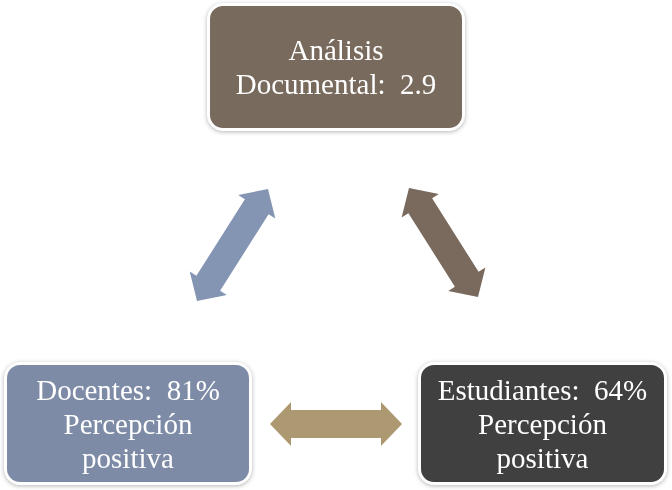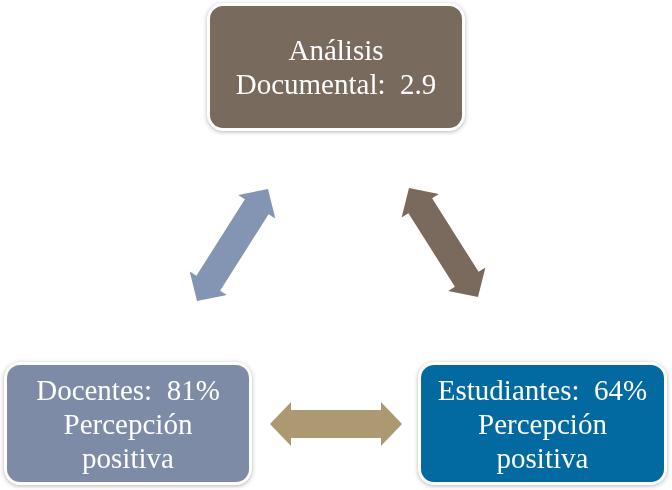--- a/index.html
+++ b/index.html
@@ -72,19 +72,19 @@
     <div class="line">Análisis</div>
     <div class="line">Documental:  2.9</div>
   </div>
 
   <div class="node node-left" style="background: rgb(125, 139, 166);">
     <div class="line">Docentes:  81%</div>
     <div class="line">Percepción</div>
     <div class="line">positiva</div>
   </div>
 
-  <div class="node node-right" style="background: #0369a1;">
+  <div class="node node-right" style="background: #404040;">
     <div class="line">Estudiantes:  64%</div>
     <div class="line">Percepción</div>
     <div class="line">positiva</div>
   </div>
 
 </div>
 
 </body></html>

